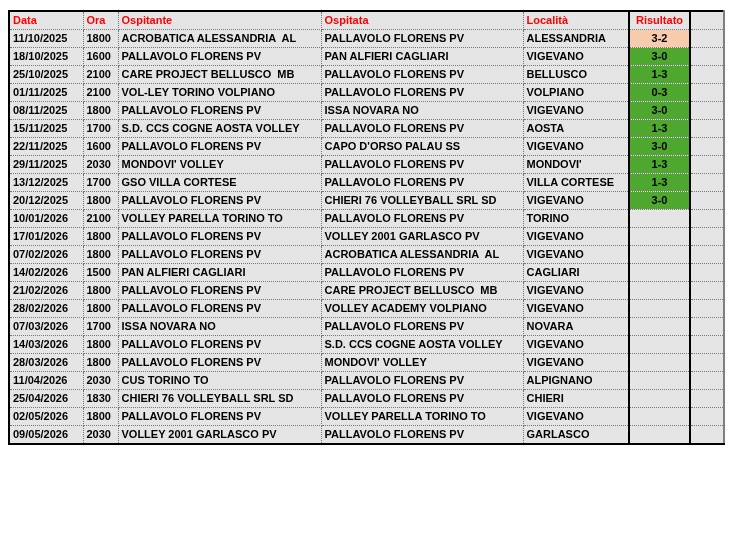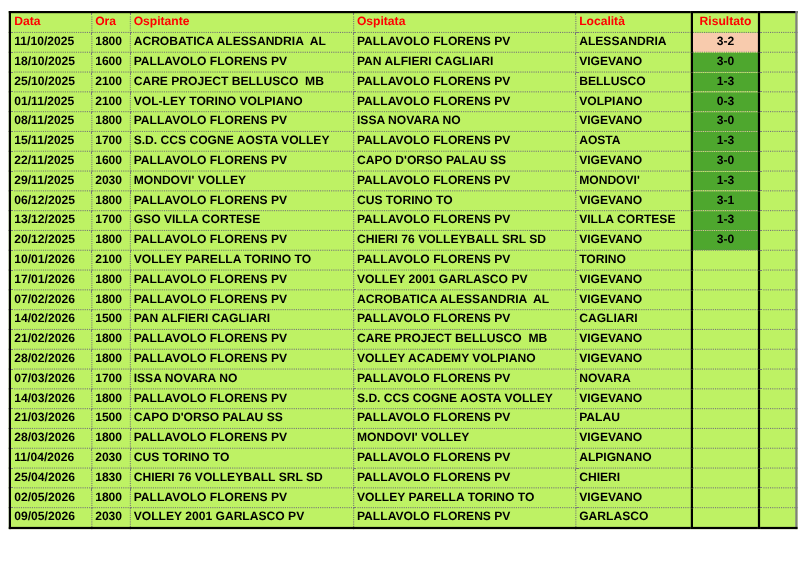--- a/index.html
+++ b/index.html
@@ -16,21 +16,21 @@
     top: 10px;
   }
   table.schedule {
     border-collapse: collapse;
     table-layout: fixed;
     width: 715px;
     border-top: 2px solid var(--outer, #000);
     border-left: 2px solid var(--outer, #000);
     border-bottom: 2px solid var(--outer, #000);
     border-right: 2px solid var(--right-edge, #7f7f7f);
-    background: #bef264;
+    background: #e5e5e5;
   }
   th, td {
     font-family: "Liberation Sans", "DejaVu Sans", sans-serif;
     font-size: 11px;
     font-weight: bold;
     height: 17px;
     line-height: 17px;
     padding: 0 2px 0 3px;
     border-right: 1px dotted var(--grid, #777);
     border-bottom: 1px dotted var(--grid, #777);
@@ -152,29 +152,20 @@
   <tr>
     <td>29/11/2025</td>
     <td>2030</td>
     <td>MONDOVI' VOLLEY</td>
     <td>PALLAVOLO FLORENS PV</td>
     <td>MONDOVI'</td>
     <td class="col-risultato fill-green">1-3</td>
     <td class="col-extra"></td>
   </tr>
 
-  <tr>
-    <td>06/12/2025</td>
-    <td>1800</td>
-    <td>PALLAVOLO FLORENS PV</td>
-    <td>CUS TORINO TO</td>
-    <td>VIGEVANO</td>
-    <td class="col-risultato fill-green">3-1</td>
-    <td class="col-extra"></td>
-  </tr>
 
   <tr>
     <td>13/12/2025</td>
     <td>1700</td>
     <td>GSO VILLA CORTESE</td>
     <td>PALLAVOLO FLORENS PV</td>
     <td>VILLA CORTESE</td>
     <td class="col-risultato fill-green">1-3</td>
     <td class="col-extra"></td>
   </tr>
@@ -262,29 +253,20 @@
   <tr>
     <td>14/03/2026</td>
     <td>1800</td>
     <td>PALLAVOLO FLORENS PV</td>
     <td>S.D. CCS COGNE AOSTA VOLLEY</td>
     <td>VIGEVANO</td>
     <td class="col-risultato"></td>
     <td class="col-extra"></td>
   </tr>
 
-  <tr>
-    <td>21/03/2026</td>
-    <td>1500</td>
-    <td>CAPO D'ORSO PALAU SS</td>
-    <td>PALLAVOLO FLORENS PV</td>
-    <td>PALAU</td>
-    <td class="col-risultato"></td>
-    <td class="col-extra"></td>
-  </tr>
 
   <tr>
     <td>28/03/2026</td>
     <td>1800</td>
     <td>PALLAVOLO FLORENS PV</td>
     <td>MONDOVI' VOLLEY</td>
     <td>VIGEVANO</td>
     <td class="col-risultato"></td>
     <td class="col-extra"></td>
   </tr>

